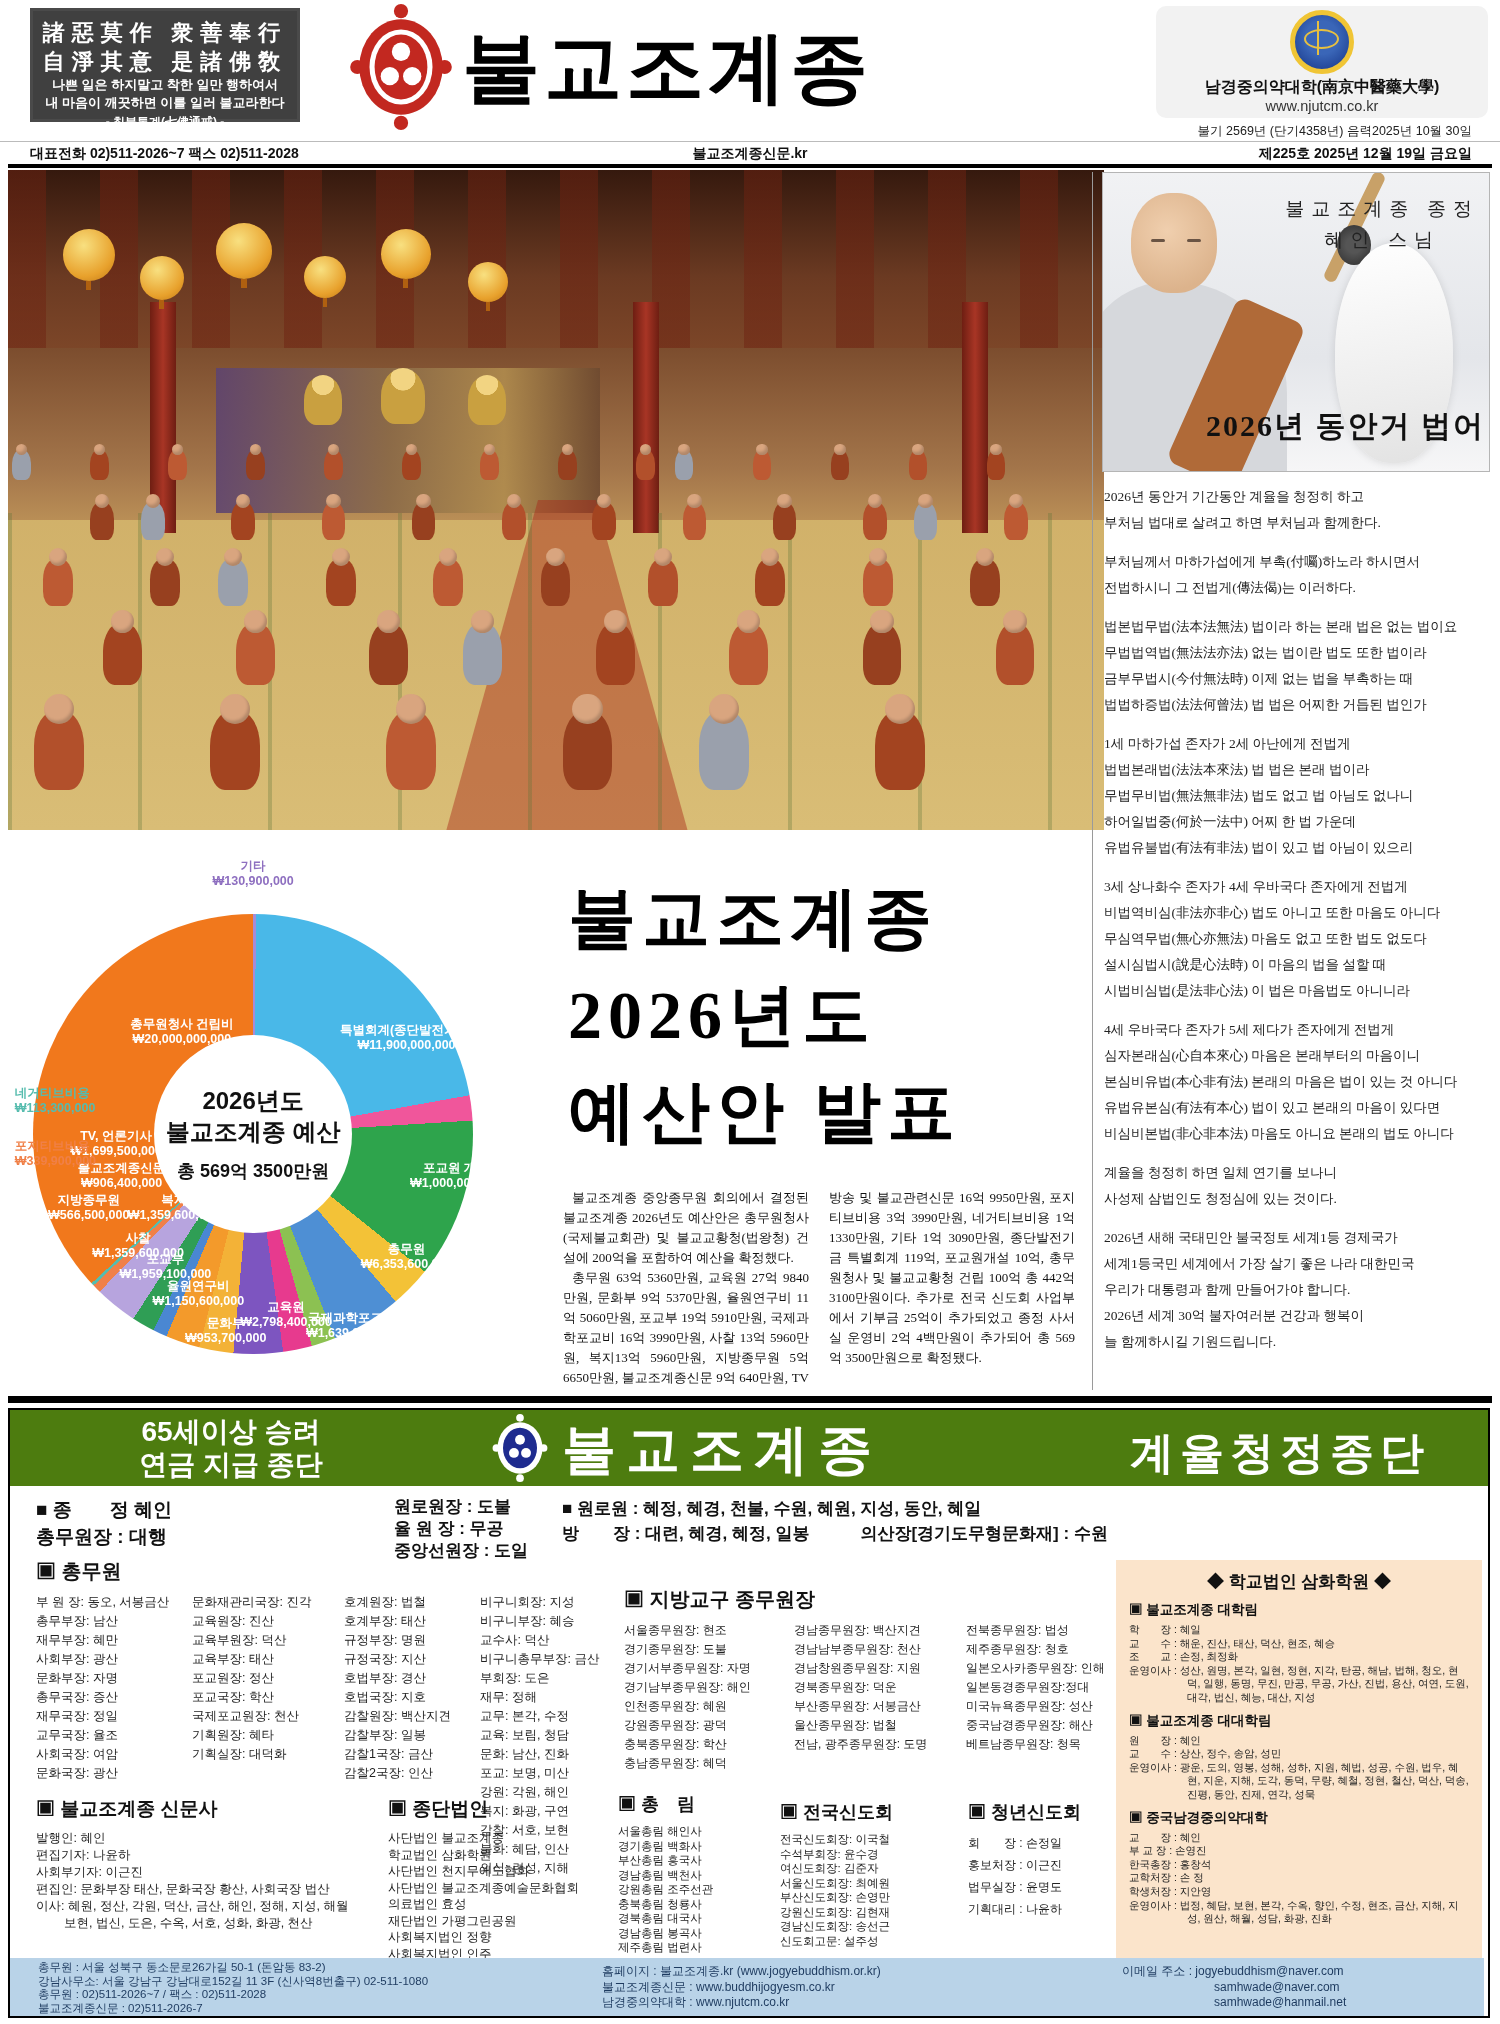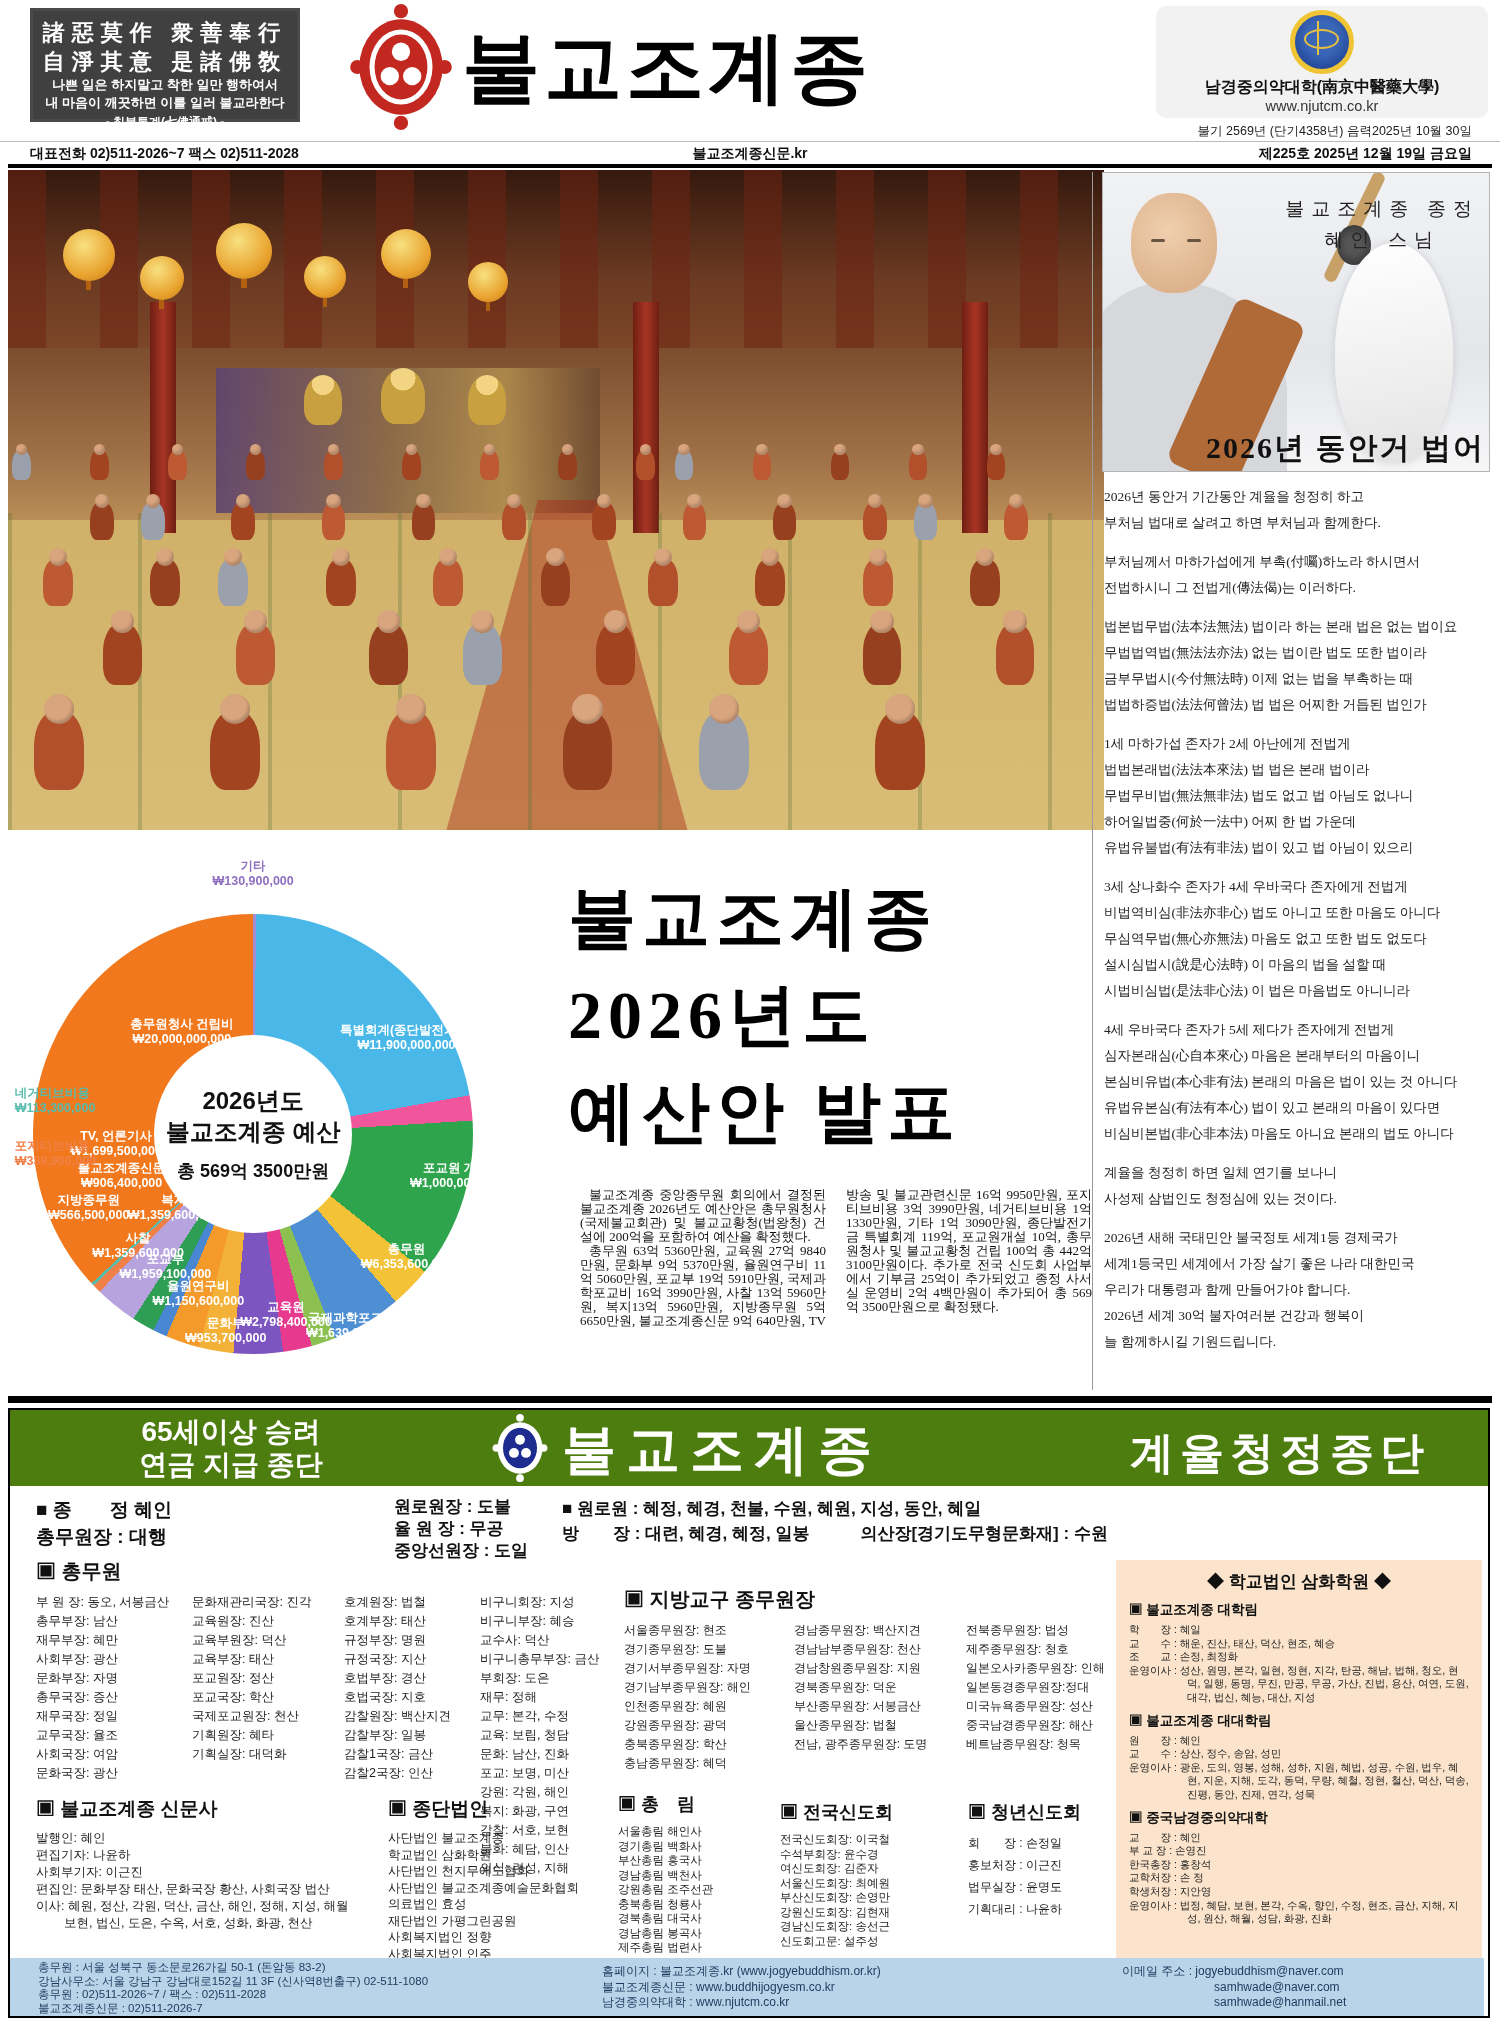--- a/index.html
+++ b/index.html
@@ -69,23 +69,23 @@
   .hole .c1{font-size:24px;font-weight:bold;line-height:31px;white-space:nowrap;}
   .hole .c2{font-size:18px;font-weight:bold;margin-top:12px;white-space:nowrap;}
   .chart-label{position:absolute;font-size:12.5px;font-weight:bold;line-height:15px;white-space:nowrap;}
   .cl-in{transform:translate(-50%,-50%);text-align:center;}
   .cl-top{transform:translateX(-50%);text-align:center;}
   .cl-out{text-align:left;}
 
   
   .art-title{position:absolute;left:568px;top:870px;width:520px;font-size:68px;font-weight:bold;
              letter-spacing:6px;line-height:97px;color:#000;}
-  .art-body{position:absolute;left:580px;top:1188px;width:512px;height:202px;overflow:hidden;
+  .art-body{position:absolute;left:563px;top:1188px;width:512px;height:202px;overflow:hidden;
             column-count:2;column-gap:20px;font-family:"Liberation Serif",serif;
-            font-size:13px;line-height:14px;text-align:justify;}
+            font-size:13px;line-height:20px;text-align:justify;}
   .art-body p{margin:0;text-indent:9px;}
   .vdiv{position:absolute;left:1092px;top:172px;width:1px;height:1218px;background:#9a9a9a;}
 
   
   .rcol{position:absolute;left:1100px;top:172px;width:392px;height:1218px;}
   .portrait{position:absolute;left:2px;top:0;width:388px;height:300px;border:1px solid #b5b5b5;
             background:linear-gradient(180deg,#f1f2f4,#e4e6ea 62%,#f6f6f7);overflow:hidden;box-sizing:border-box;}
   .p-head{position:absolute;left:28px;top:20px;width:86px;height:100px;border-radius:46%;
           background:radial-gradient(circle at 42% 38%,#f0cfae,#dcb38c 75%);}
   .p-eyes:before,.p-eyes:after{content:"";position:absolute;top:66px;width:14px;height:3px;background:#6a5444;border-radius:2px;}
@@ -95,21 +95,21 @@
   .p-sash{position:absolute;left:96px;top:130px;width:74px;height:180px;background:#b06a38;
           transform:rotate(24deg);border-radius:12px;}
   .whisk{position:absolute;right:36px;top:70px;width:118px;height:220px;border-radius:50% 50% 46% 46%;
          background:linear-gradient(170deg,#ffffff,#ececec 70%,#e2e2e2);box-shadow:0 0 8px rgba(0,0,0,.12);}
   .whisk-handle{position:absolute;right:128px;top:-6px;width:13px;height:120px;background:#c8a168;
          border-radius:6px;transform:rotate(26deg);}
   .whisk-knob{position:absolute;right:118px;top:52px;width:34px;height:40px;border-radius:50%;
          background:radial-gradient(circle,#555 30%,#2e2e2e);}
   .p-caption{position:absolute;right:10px;top:20px;text-align:center;font-size:19px;letter-spacing:7px;
              line-height:31px;color:#222;}
-  .p-headline{position:absolute;right:4px;bottom:2px;font-size:30px;font-weight:bold;letter-spacing:2px;color:#111;}
+  .p-headline{position:absolute;right:4px;bottom:24px;font-size:30px;font-weight:bold;letter-spacing:2px;color:#111;}
   .poem{position:absolute;left:4px;top:312px;width:388px;}
   .pg{margin-bottom:13px;}
   .pl{font-family:"Liberation Serif",serif;font-size:13.5px;line-height:26px;white-space:nowrap;color:#222;}
 
   
   .sep-bar{position:absolute;left:8px;top:1396px;width:1484px;height:7px;background:#000;}
   .adbox{position:absolute;left:8px;top:1408px;width:1478px;height:606px;border:2px solid #000;background:#fff;}
   .band{position:absolute;left:0;top:0;width:100%;height:76px;background:#4d7c0f;color:#fff;}
   .band-left{position:absolute;left:66px;top:5px;width:310px;text-align:center;font-size:28px;
              font-weight:bold;line-height:33px;}

